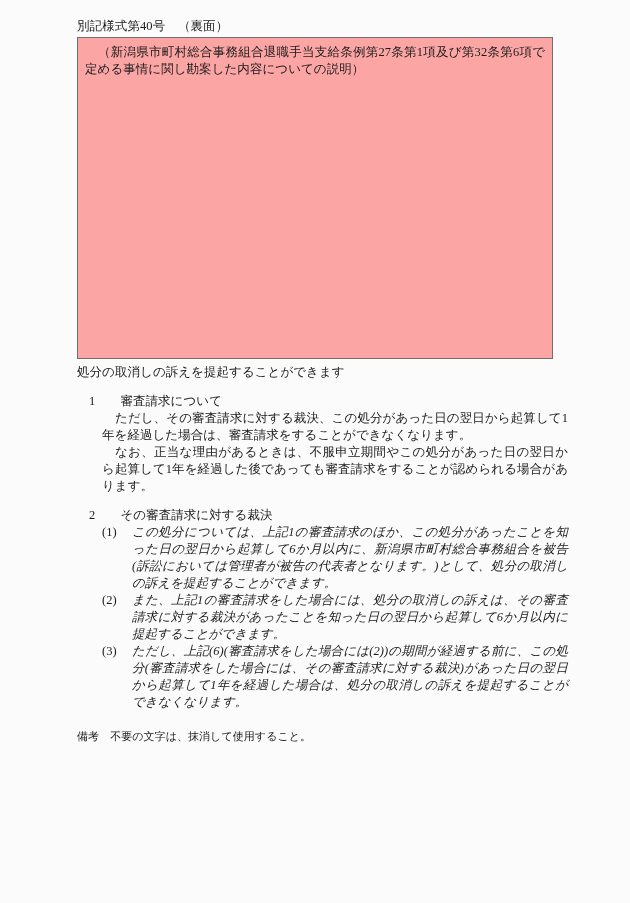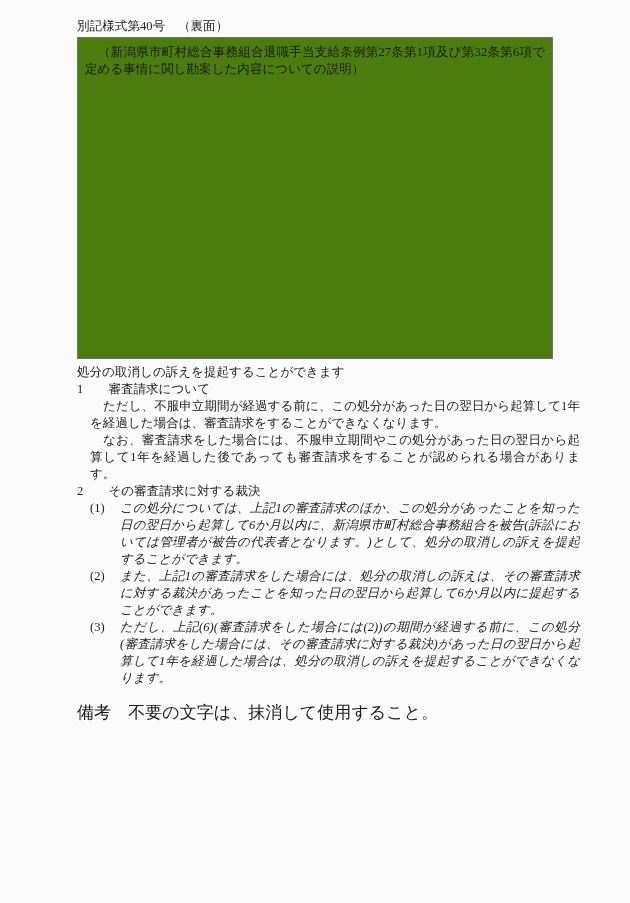--- a/index.html
+++ b/index.html
@@ -33,21 +33,21 @@
     margin: 0 0 3px 0;
   }
 
   
   .desc-box {
     box-sizing: border-box;
     width: 476px;
     height: 322px;
     border: 1px solid #6f6f6f;
     padding: 6px 7px 4px 7px;
-    background: #4d7c0f;
+    background: #fca5a5;
   }
   .desc-box-text {
     font-size: 12.5px;
     line-height: 17px;
     letter-spacing: 0.05px;
     text-indent: 13px;
     margin: 0;
     text-align: justify;
     text-justify: inter-character;
   }
@@ -58,21 +58,21 @@
   }
   .inst-title {
     font-size: 12.5px;
     line-height: 17px;
     letter-spacing: 0.05px;
     margin: 0;
   }
 
   .sec {
     display: block;
-    margin: 0;
+    margin: 12px;
   }
   .sec-head {
     font-size: 12.5px;
     line-height: 17px;
     letter-spacing: 0.05px;
     margin: 0;
     white-space: pre;
   }
 
   
@@ -110,21 +110,21 @@
     margin: 0;
     text-align: justify;
     text-justify: inter-character;
   }
   .sub-p.indent {
     text-indent: 13px;
   }
 
   
   .remarks {
-    font-size: 17px;
+    font-size: 11px;
     line-height: 17px;
     letter-spacing: 0.05px;
     margin: 17px 0 0 0;
     white-space: pre;
   }
 </style>
 </head>
 <body>
 
 <div class="page">
@@ -134,22 +134,22 @@
   <div class="desc-box">
     <p class="desc-box-text">（新潟県市町村総合事務組合退職手当支給条例第27条第1項及び第32条第6項で定める事情に関し勘案した内容についての説明）</p>
   </div>
 
   <div class="instructions">
 
     <p class="inst-title">処分の取消しの訴えを提起することができます</p>
 
     <div class="sec">
       <p class="sec-head"><span>1</span>　　<span>審査請求について</span></p>
-      <p class="p1">ただし、不服申立期間が経過する前に、この処分があった日の翌日から起算して1年を経過した場合は、審査請求をすることができなくなります。</p>
-      <p class="p1">なお、審査請求をした場合には、不服申立期間やこの処分があった日の翌日から起算して1年を経過した後であっても審査請求をすることが認められる場合があります。</p>
+      <p class="p1">ただし、その審査請求に対する裁決、この処分があった日の翌日から起算して1年を経過した場合は、審査請求をすることができなくなります。</p>
+      <p class="p1">なお、正当な理由があるときは、不服申立期間やこの処分があった日の翌日から起算して1年を経過した後であっても審査請求をすることが認められる場合があります。</p>
     </div>
 
     <div class="sec">
       <p class="sec-head"><span>2</span>　　<span>その審査請求に対する裁決</span></p>
 
       <div class="sub">
         <span class="sub-marker">(1)</span>
         <span class="sub-body">
           <p class="sub-p">この処分については、上記1の審査請求のほか、この処分があったことを知った日の翌日から起算して6か月以内に、新潟県市町村総合事務組合を被告(訴訟においては管理者が被告の代表者となります。)として、処分の取消しの訴えを提起することができます。</p>
         </span>

